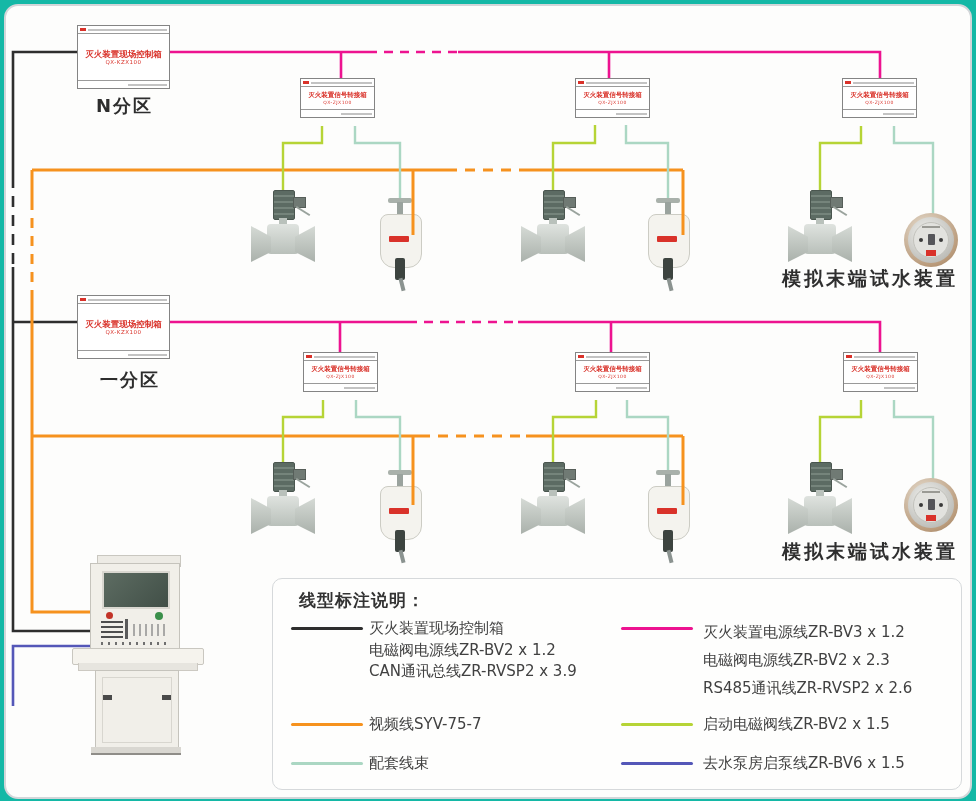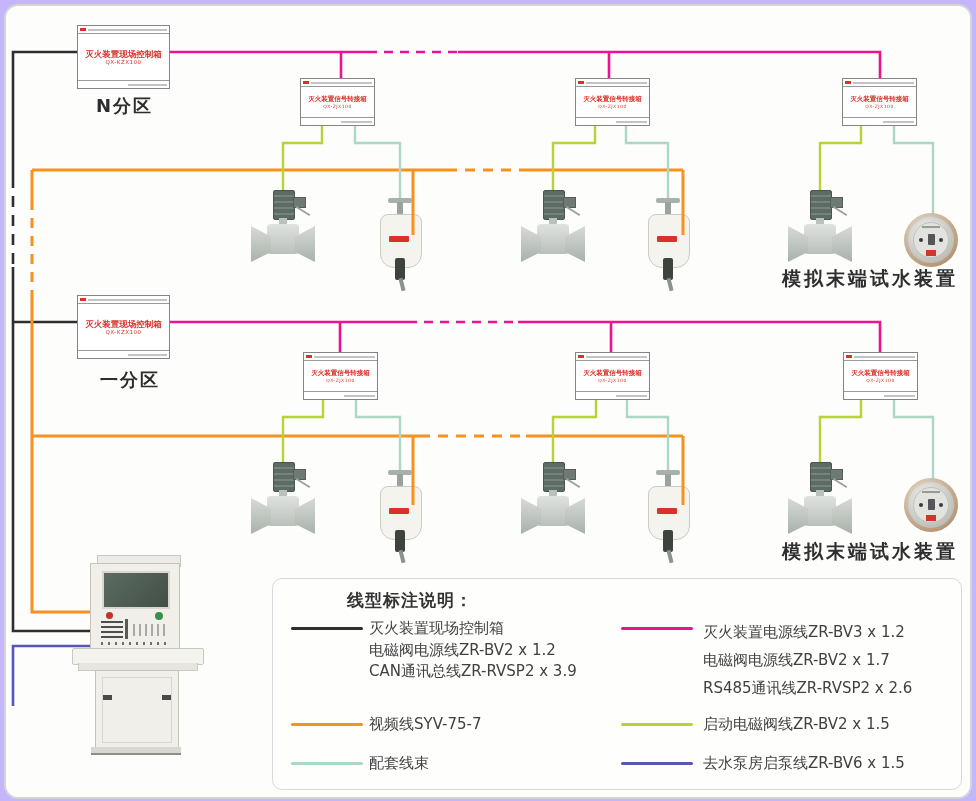--- a/index.html
+++ b/index.html
@@ -1,34 +1,34 @@
 <!DOCTYPE html>
 <html style="--c-pink: #ed1390; --c-orange: #f6921e; --c-wire_black: #2e2e2e; --c-green: #b6d436; --c-teal: #abd7c3; --c-blue: #5457b8; --c-box_red: #d9322a;"><head>
 <meta charset="utf-8">
 <style>
   html,body{margin:0;padding:0;background:#ffffff;font-family:"DejaVu Sans","Liberation Sans",sans-serif;}
-  .canvas{position:relative;width:976px;height:801px;background:#c4b5fd;overflow:hidden;}
+  .canvas{position:relative;width:976px;height:801px;background:#14b8a6;overflow:hidden;}
   .abs{position:absolute;}
   .frame{left:4px;top:4px;width:964px;height:791px;border:2px solid #d3d6d9;border-radius:14px;background:#fdfdfc;}
   svg.wires{left:0;top:0;width:976px;height:801px;pointer-events:none;}
   .wire{fill:none;stroke-linejoin:miter;stroke-linecap:butt;}
   .w-pink{stroke:var(--c-pink,#ed1390);stroke-width:2.6;}
   .w-black{stroke:var(--c-wire_black,#2e2e2e);stroke-width:2.6;}
   .w-orange{stroke:var(--c-orange,#f6921e);stroke-width:3;}
   .w-green{stroke:var(--c-green,#b6d436);stroke-width:2.4;}
   .w-teal{stroke:var(--c-teal,#abd7c3);stroke-width:2.4;}
   .w-blue{stroke:var(--c-blue,#5457b8);stroke-width:2.6;}
   .dash-pink{stroke-dasharray:9 7;}
   .dash-black{stroke-dasharray:11 8;}
   .dash-orange{stroke-dasharray:10 8;}
 
   
   .ebox{background:#fff;border:1.5px solid #848484;box-sizing:border-box;display:flex;flex-direction:column;}
   .bbox{width:93px;height:64px;}
-  .sbox{width:75px;height:48px;}
+  .sbox{width:75px;height:40px;}
   .box-head{height:7px;border-bottom:1px solid #9a9a9a;display:flex;align-items:center;padding:0 2px;gap:2px;}
   .box-chip{width:6px;height:3.5px;background:var(--c-box_red,#d9322a);flex:0 0 auto;}
   .microbar{height:2px;background:#c3c3c3;flex:1 1 auto;}
   .box-mid{flex:1;display:flex;flex-direction:column;align-items:center;justify-content:center;}
   .box-title{color:var(--c-box_red,#d9322a);font-weight:bold;line-height:1.25;white-space:nowrap;}
   .bbox .box-title{font-size:8.5px;}
   .sbox .box-title{font-size:6.5px;}
   .box-model{color:var(--c-box_red,#d9322a);letter-spacing:.5px;}
   .bbox .box-model{font-size:5.5px;}
   .sbox .box-model{font-size:4.5px;}
@@ -82,21 +82,21 @@
   .cs-desk{position:absolute;left:2px;top:93px;width:130px;height:15px;background:#f5f3ed;border:1px solid #c9c7c0;border-radius:2px;}
   .cs-desk2{position:absolute;left:8px;top:108px;width:118px;height:7px;background:#e7e5df;border:1px solid #ccc9c2;border-top:none;}
   .cs-ped{position:absolute;left:25px;top:115px;width:82px;height:77px;background:#f1efe9;border:1px solid #c5c3bc;}
   .cs-door{position:absolute;left:6px;top:6px;right:6px;bottom:5px;border:1px solid #d8d6cf;}
   .cs-h1{position:absolute;left:7px;top:24px;width:9px;height:5px;background:#4a4a4a;}
   .cs-h2{position:absolute;left:66px;top:24px;width:9px;height:5px;background:#4a4a4a;}
   .cs-base{position:absolute;left:21px;top:192px;width:90px;height:6px;background:#d9d7d1;border-bottom:2px solid #8f8d88;}
 
   
   .legend{left:272px;top:578px;width:690px;height:212px;border:1.5px solid #d6d9db;border-radius:10px;background:#fefefd;box-sizing:border-box;}
-  .legend-title{position:absolute;left:26px;top:10px;font-size:17px;font-weight:bold;color:#333;letter-spacing:1px;margin-left:48px;}
+  .legend-title{position:absolute;left:26px;top:10px;font-size:17px;font-weight:bold;color:#333;letter-spacing:1px;}
   .swatch{position:absolute;width:72px;height:3px;border-radius:2px;}
   .lg-text{position:absolute;color:#414141;font-size:15px;white-space:nowrap;}
   .lh21 div{line-height:21.5px;}
   .lh28 div{line-height:28px;}
 </style>
 </head>
 <body>
 
 <div class="canvas">
   <div class="abs frame"></div>
@@ -400,21 +400,21 @@
     <span class="swatch" style="left:18px;top:48px;background:var(--c-wire_black,#2e2e2e);"></span>
     <div class="lg-text lh21" style="left:96px;top:39px;">
       <div>灭火装置现场控制箱</div>
       <div>电磁阀电源线ZR-BV2 x 1.2</div>
       <div>CAN通讯总线ZR-RVSP2 x 3.9</div>
     </div>
 
     <span class="swatch" style="left:348px;top:48px;background:var(--c-pink,#ed1390);"></span>
     <div class="lg-text lh28" style="left:430px;top:39px;">
       <div>灭火装置电源线ZR-BV3 x 1.2</div>
-      <div>电磁阀电源线ZR-BV2 x 1.7</div>
+      <div>电磁阀电源线ZR-BV2 x 2.3</div>
       <div>RS485通讯线ZR-RVSP2 x 2.6</div>
     </div>
 
     <span class="swatch" style="left:18px;top:144px;background:var(--c-orange,#f6921e);"></span>
     <div class="lg-text" style="left:96px;top:136px;">
       <div>视频线SYV-75-7</div>
     </div>
 
     <span class="swatch" style="left:348px;top:144px;background:var(--c-green,#b6d436);"></span>
     <div class="lg-text" style="left:430px;top:136px;">

